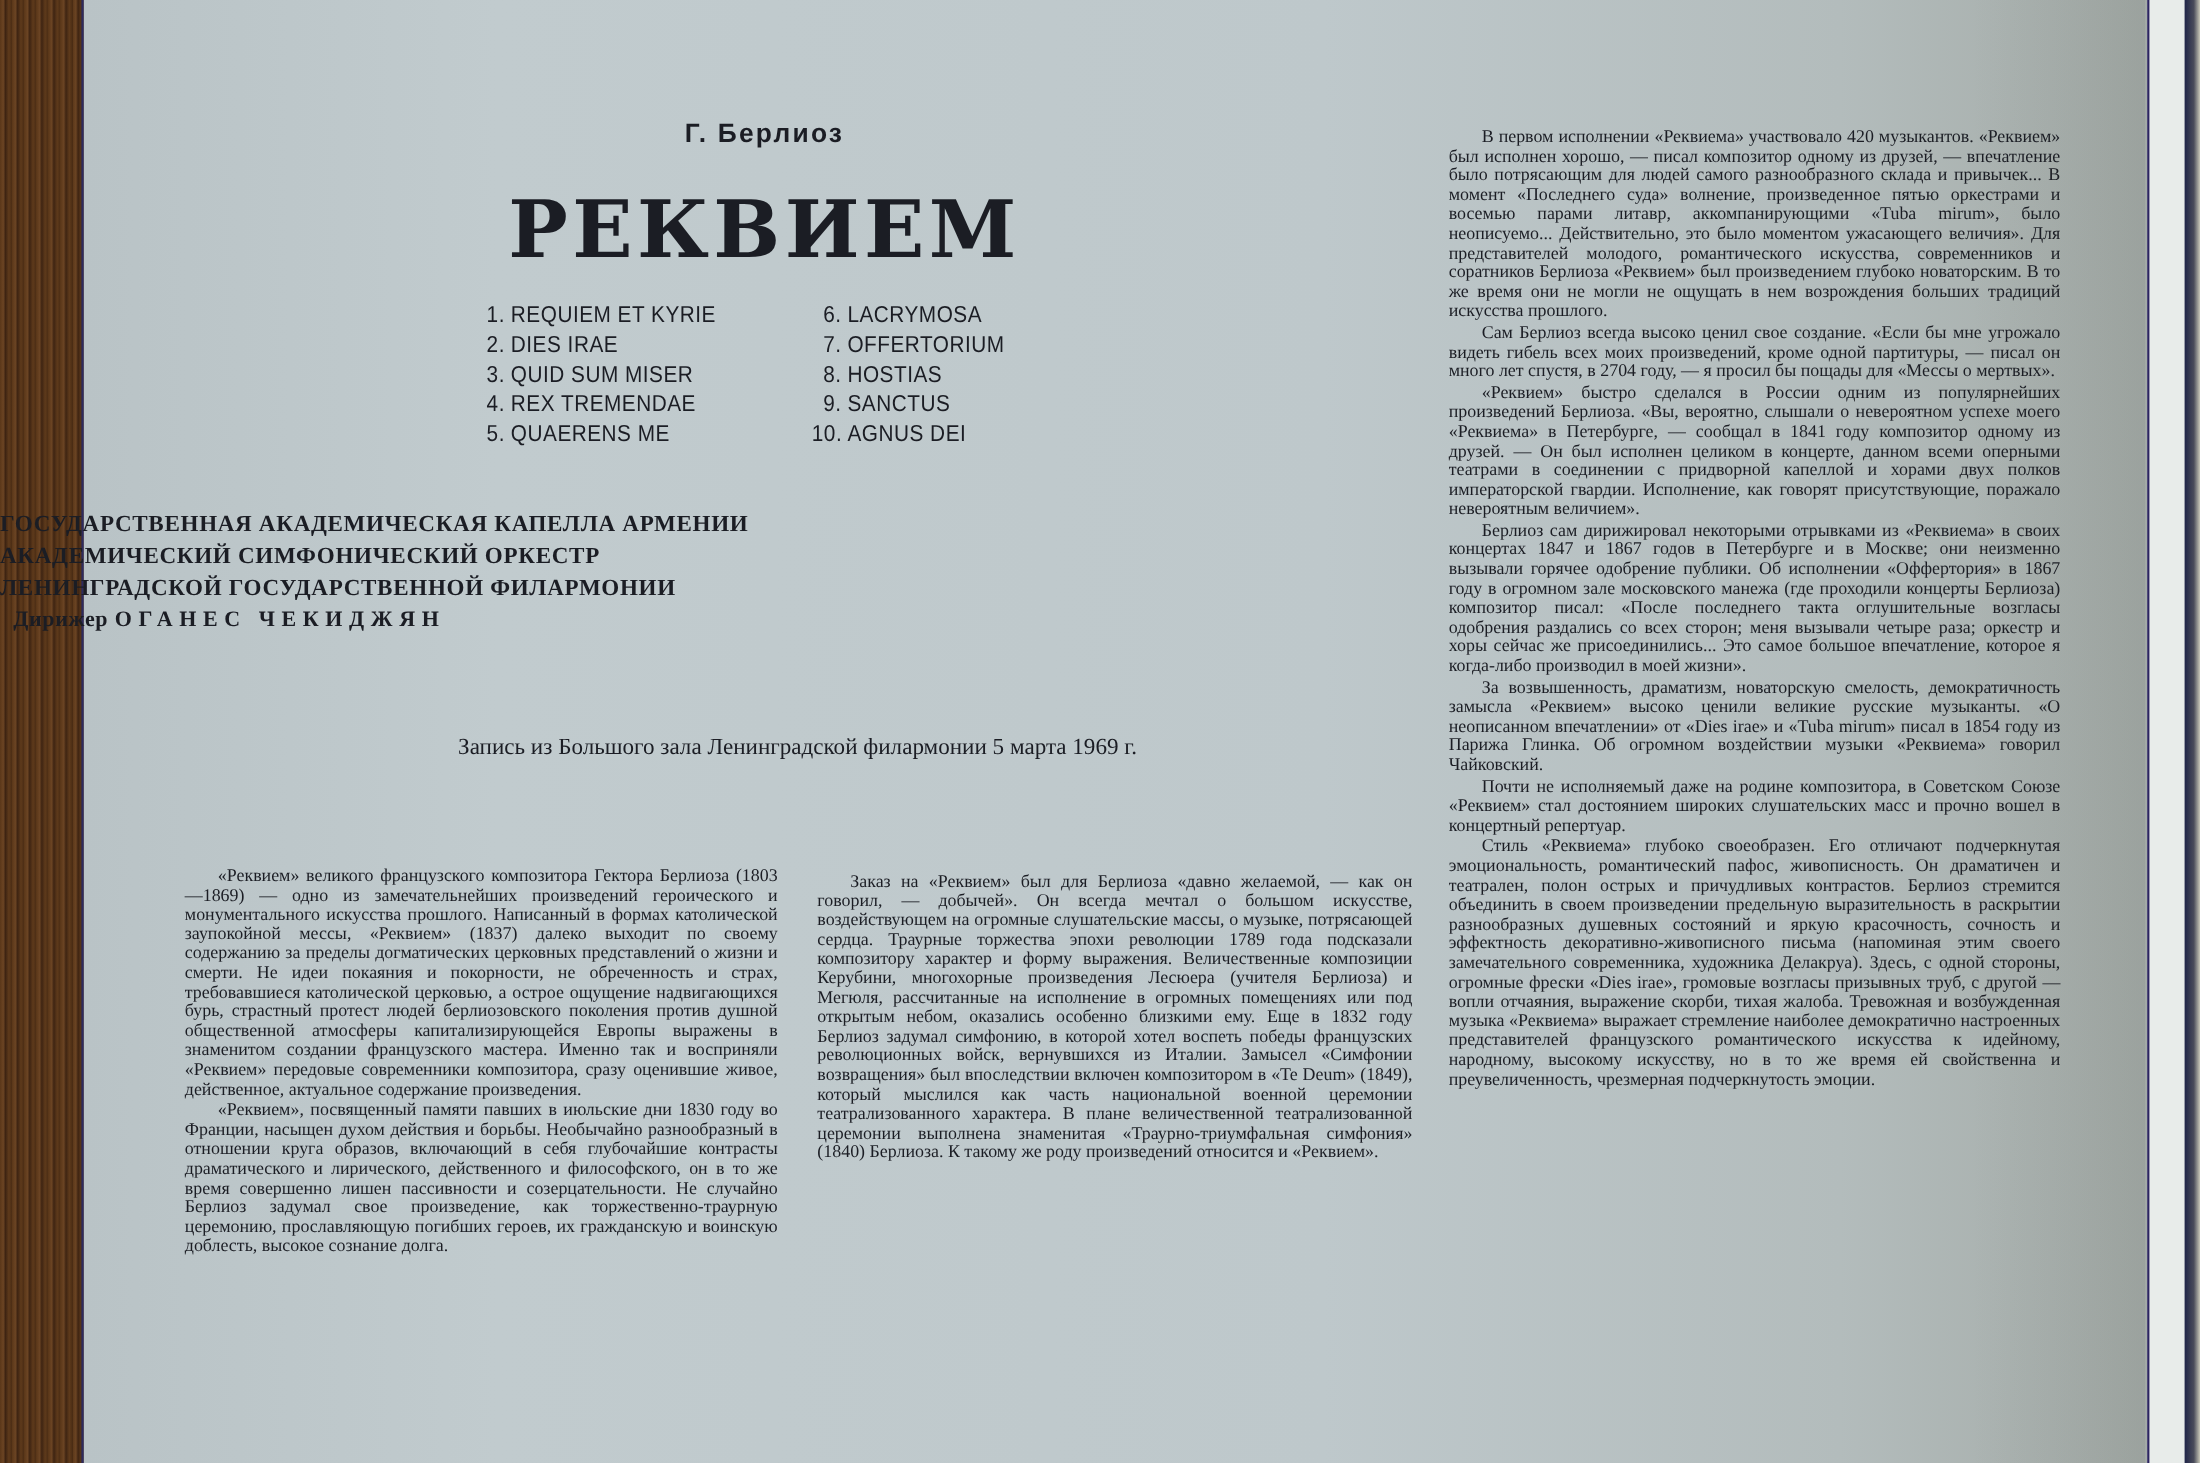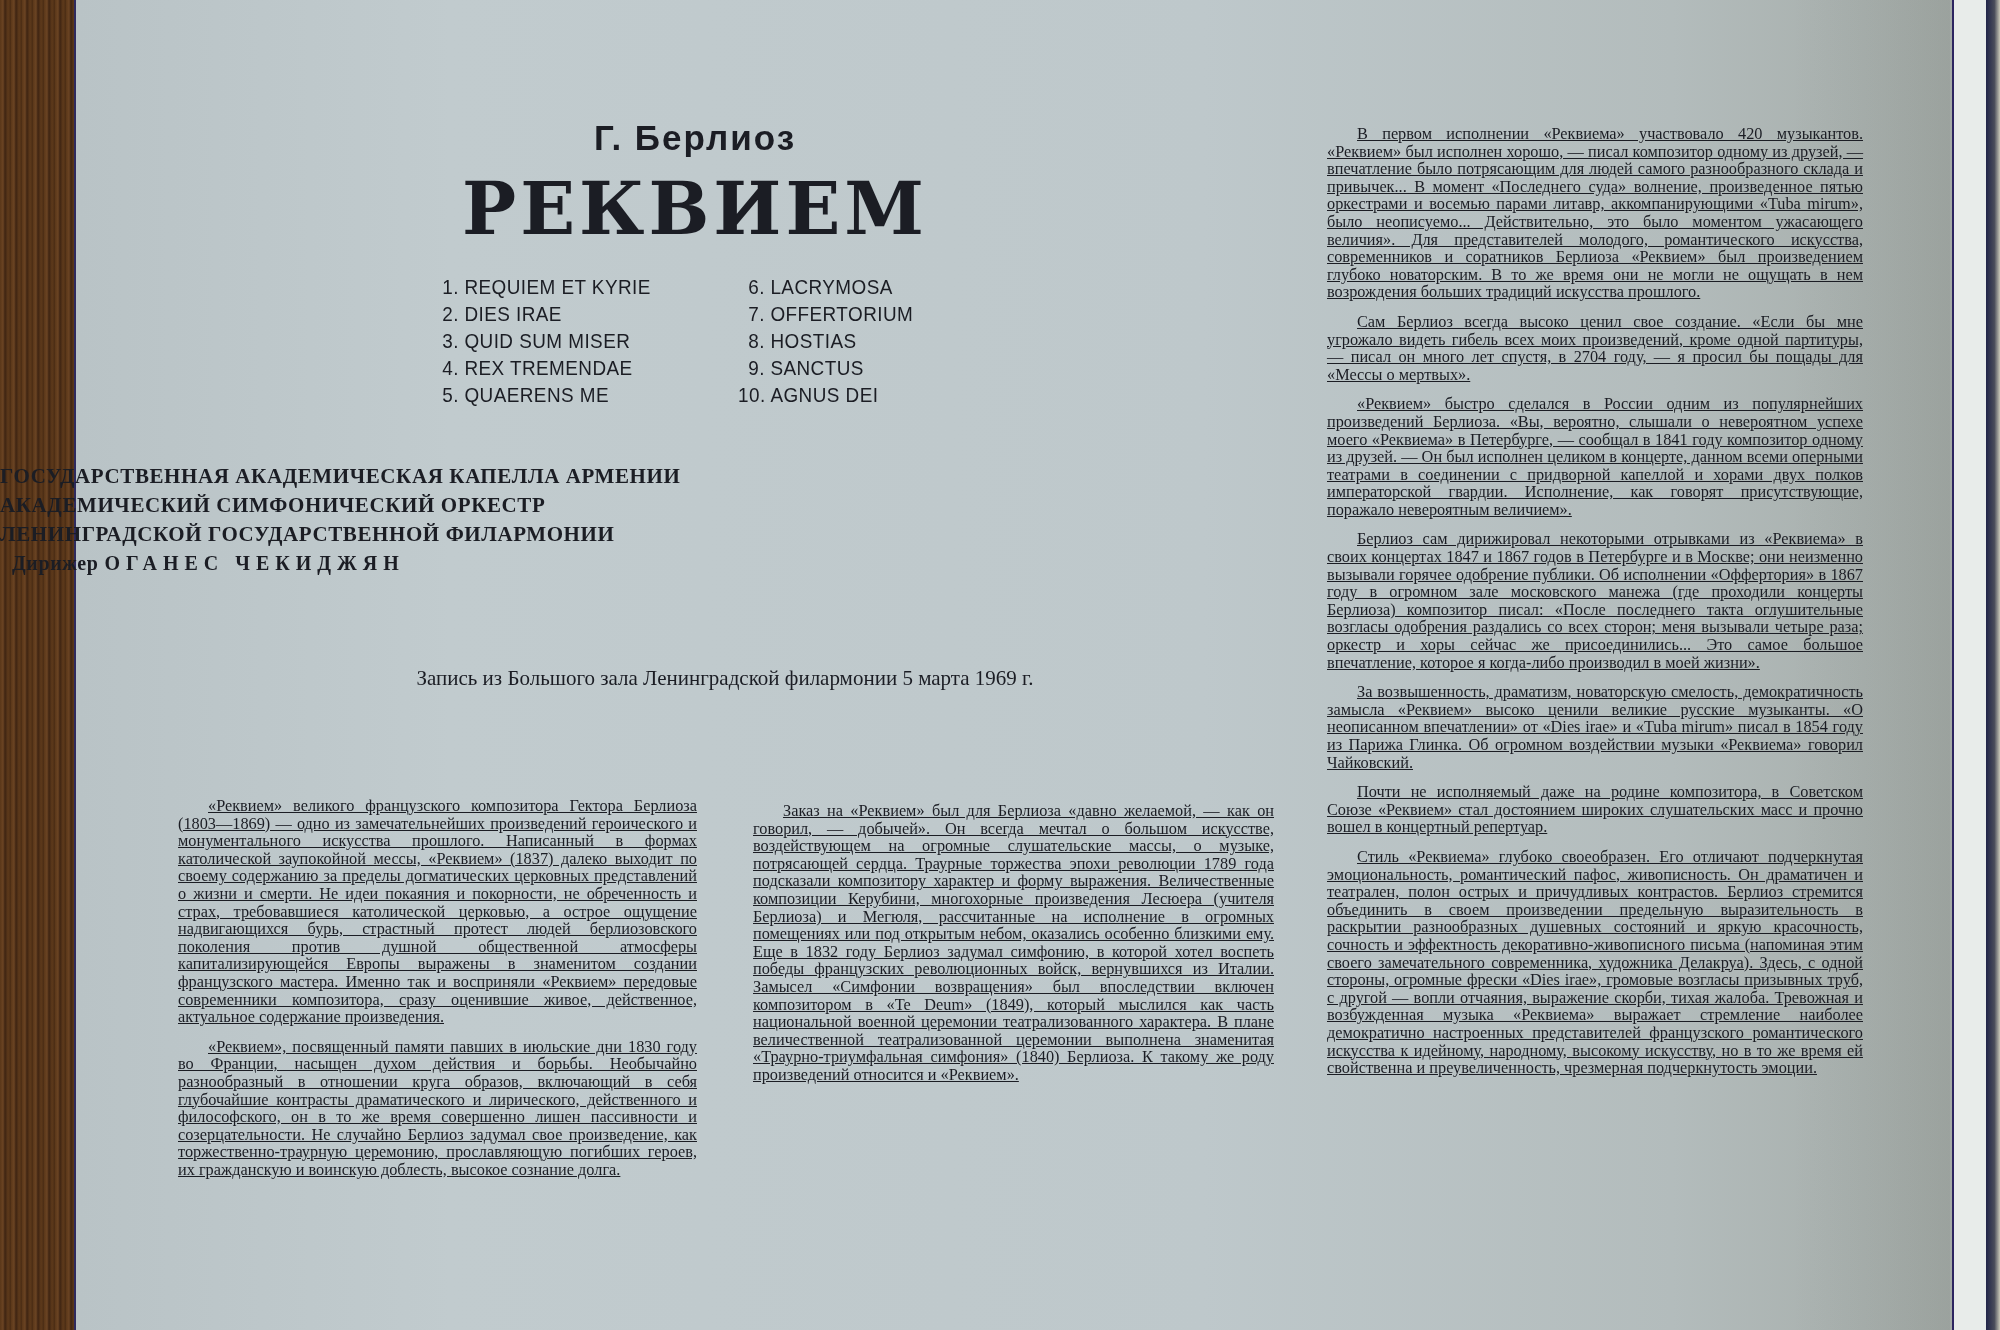--- a/index.html
+++ b/index.html
@@ -20,22 +20,22 @@
   .edge-strip {
     position:absolute; left:1952px; top:0; width:34px; height:1330px;
     background:#e8ecea; border-left:2px solid #2c2560;
   }
   .edge-dark {
     position:absolute; left:1986px; top:0; width:14px; height:1330px;
     background:linear-gradient(90deg,#1f2448,#4a4c5a 60%,#c9c8b8);
   }
   .ink { color:#1b1d24; }
   .composer {
-    position:absolute; left:0; top:118px; width:1390px; text-align:center;
-    font-family:"Liberation Sans", sans-serif; font-weight:bold; font-size:35px; letter-spacing:2px;
+    position:absolute; left:0; top:108px; width:1390px; text-align:center;
+    font-family:"Liberation Sans", sans-serif; font-weight:bold; font-size:24px; letter-spacing:2px;
   }
   .title {
     position:absolute; left:0; top:166px; width:1390px; text-align:center;
     font-family:"DejaVu Serif", serif; font-weight:bold; font-size:72px; letter-spacing:4px;
   }
   .tracks {
     position:absolute; left:432px; top:275px; width:620px;
     display:grid; grid-template-columns: 340px 280px; grid-auto-flow:column; grid-template-rows:repeat(5,27px);
     font-family:"Liberation Sans Narrow","Liberation Sans", sans-serif; font-size:21px; letter-spacing:0.5px;
     transform:scaleX(0.9); transform-origin:left top;
@@ -47,21 +47,21 @@
   }
   .conductor { font-weight:bold; font-size:20px;padding-left:12px; }
   .conductor .cname { letter-spacing:6px; margin-left:6px; }
   .recording {
     position:absolute; left:0; top:666px; width:1450px; text-align:center; font-size:21px;
   }
   .col {
     position:absolute; font-size:16.3px; line-height:17.6px; text-align:justify;
     hyphens:manual;
   }
-  .col p { margin:12px; text-indent:30px;text-decoration:underline; }
+  .col p { margin:2px; text-indent:30px; }
   .col-left { left:166px; top:785px; width:543px; }
   .col-mid { left:741px; top:790px; width:545px; }
   .col-right { left:1315px; top:113px; width:560px; }
   .scan-spot {
     position:absolute; left:1790px; top:0; width:160px; height:1330px;
     background:linear-gradient(90deg, rgba(255,255,255,0), rgba(60,66,60,0.08));
     pointer-events:none;
   }
 </style>
 </head>

